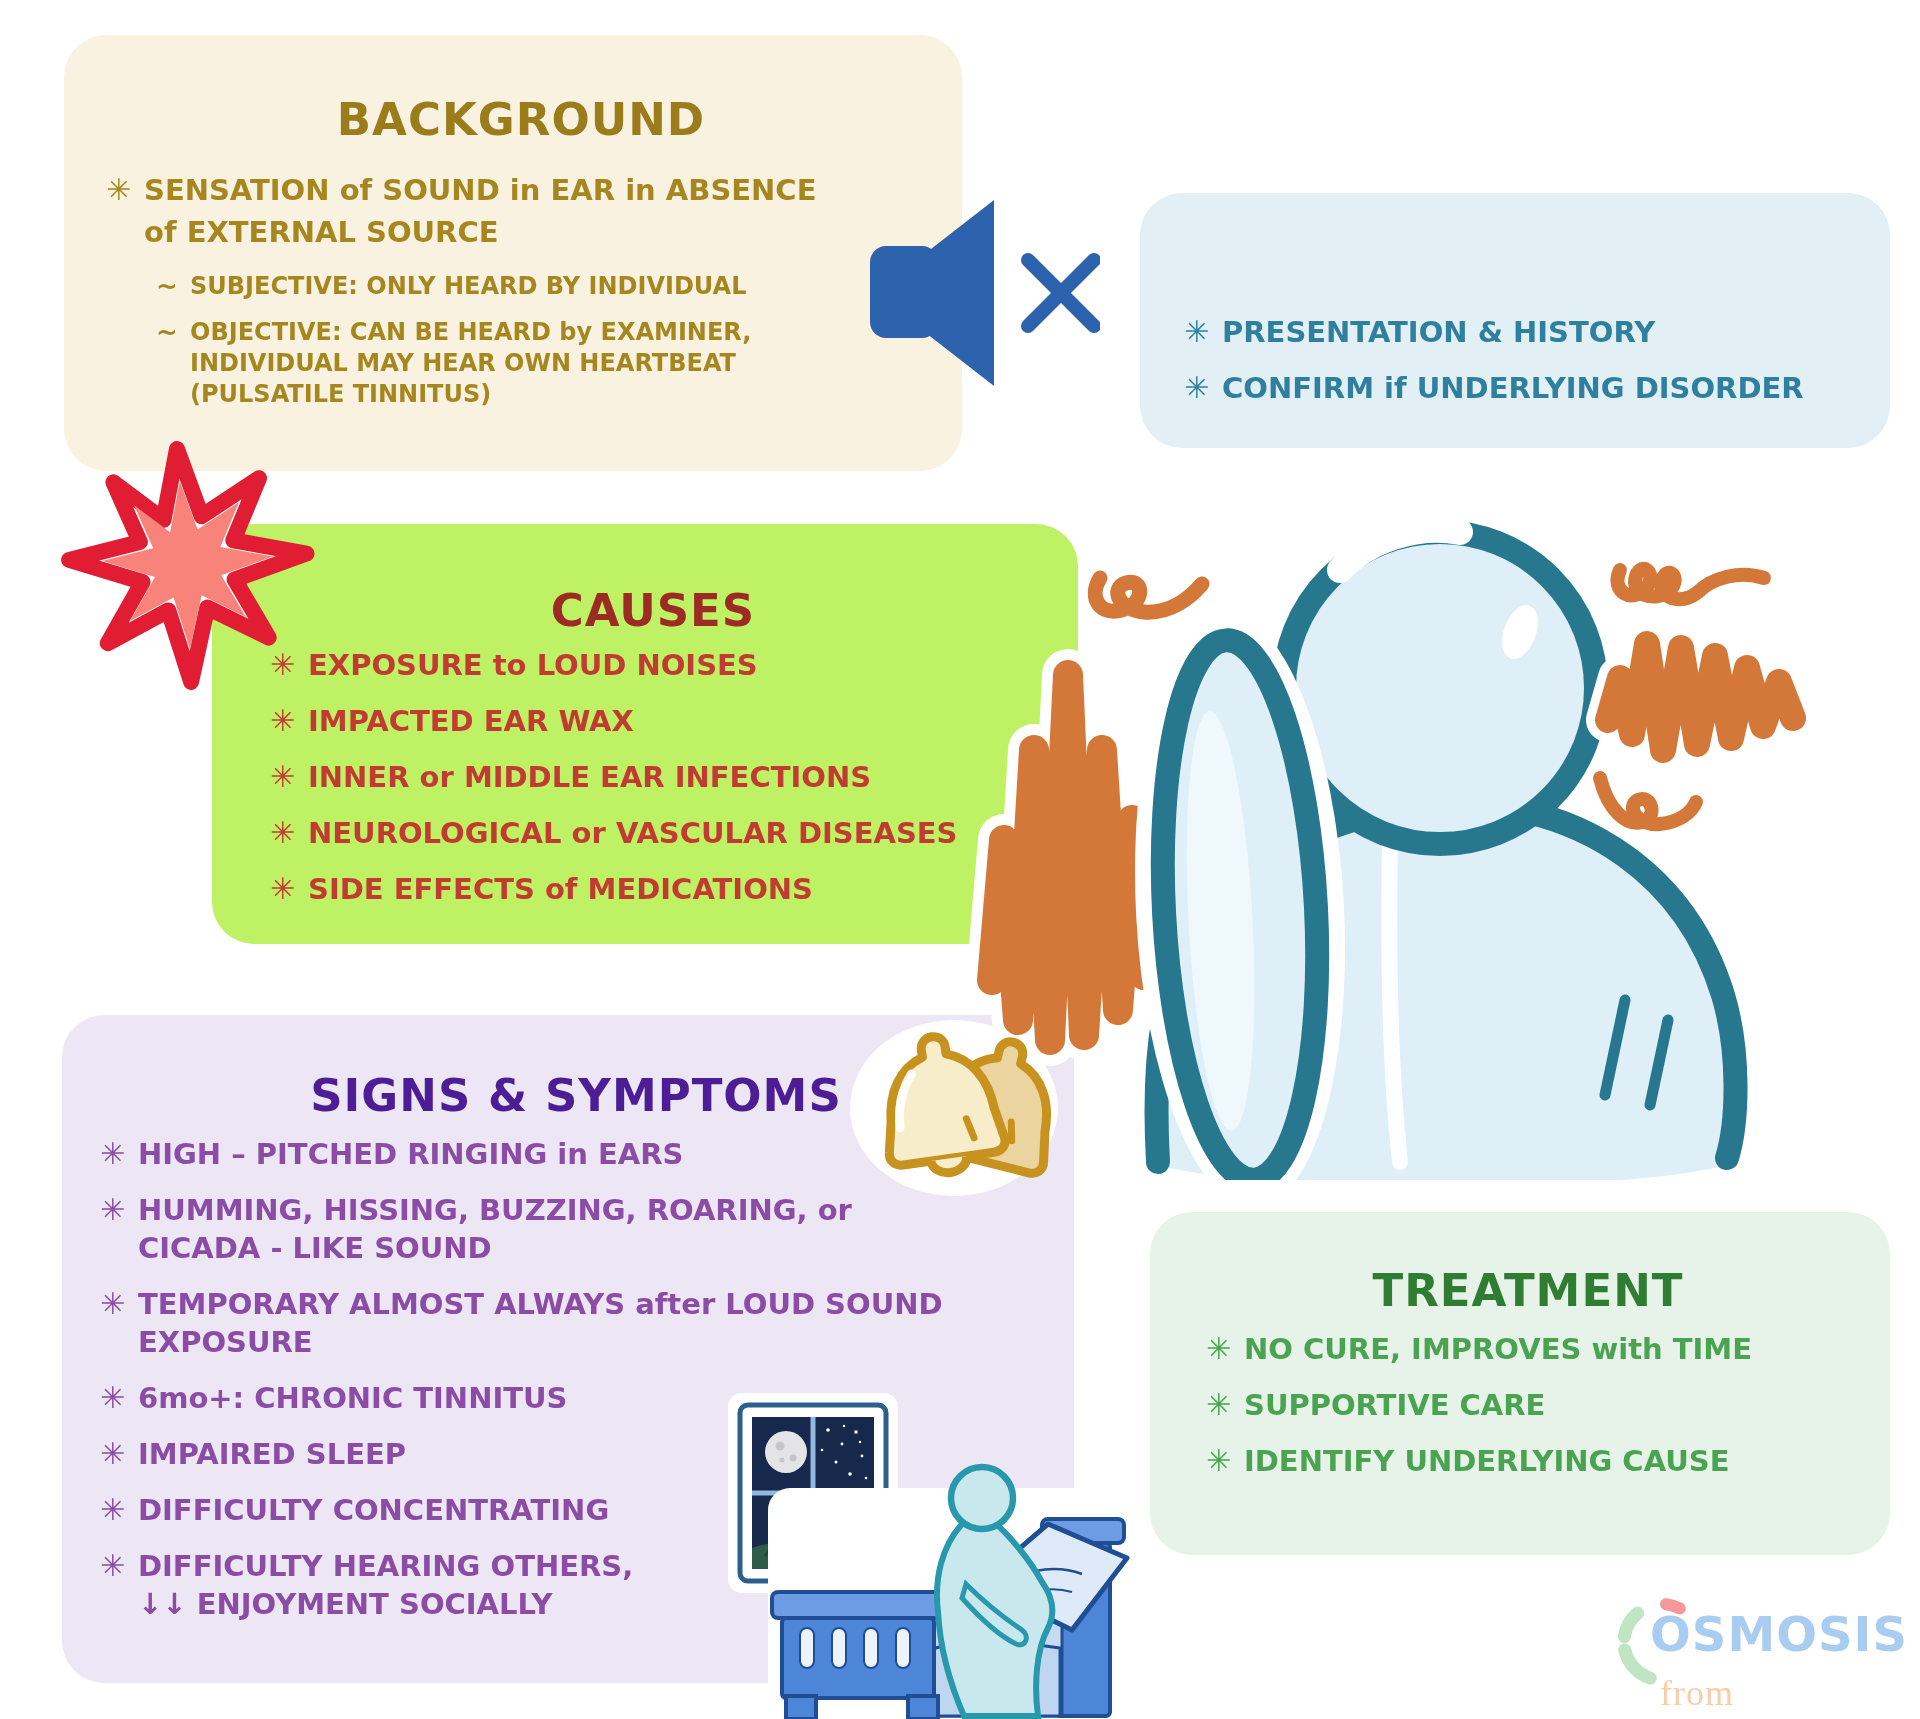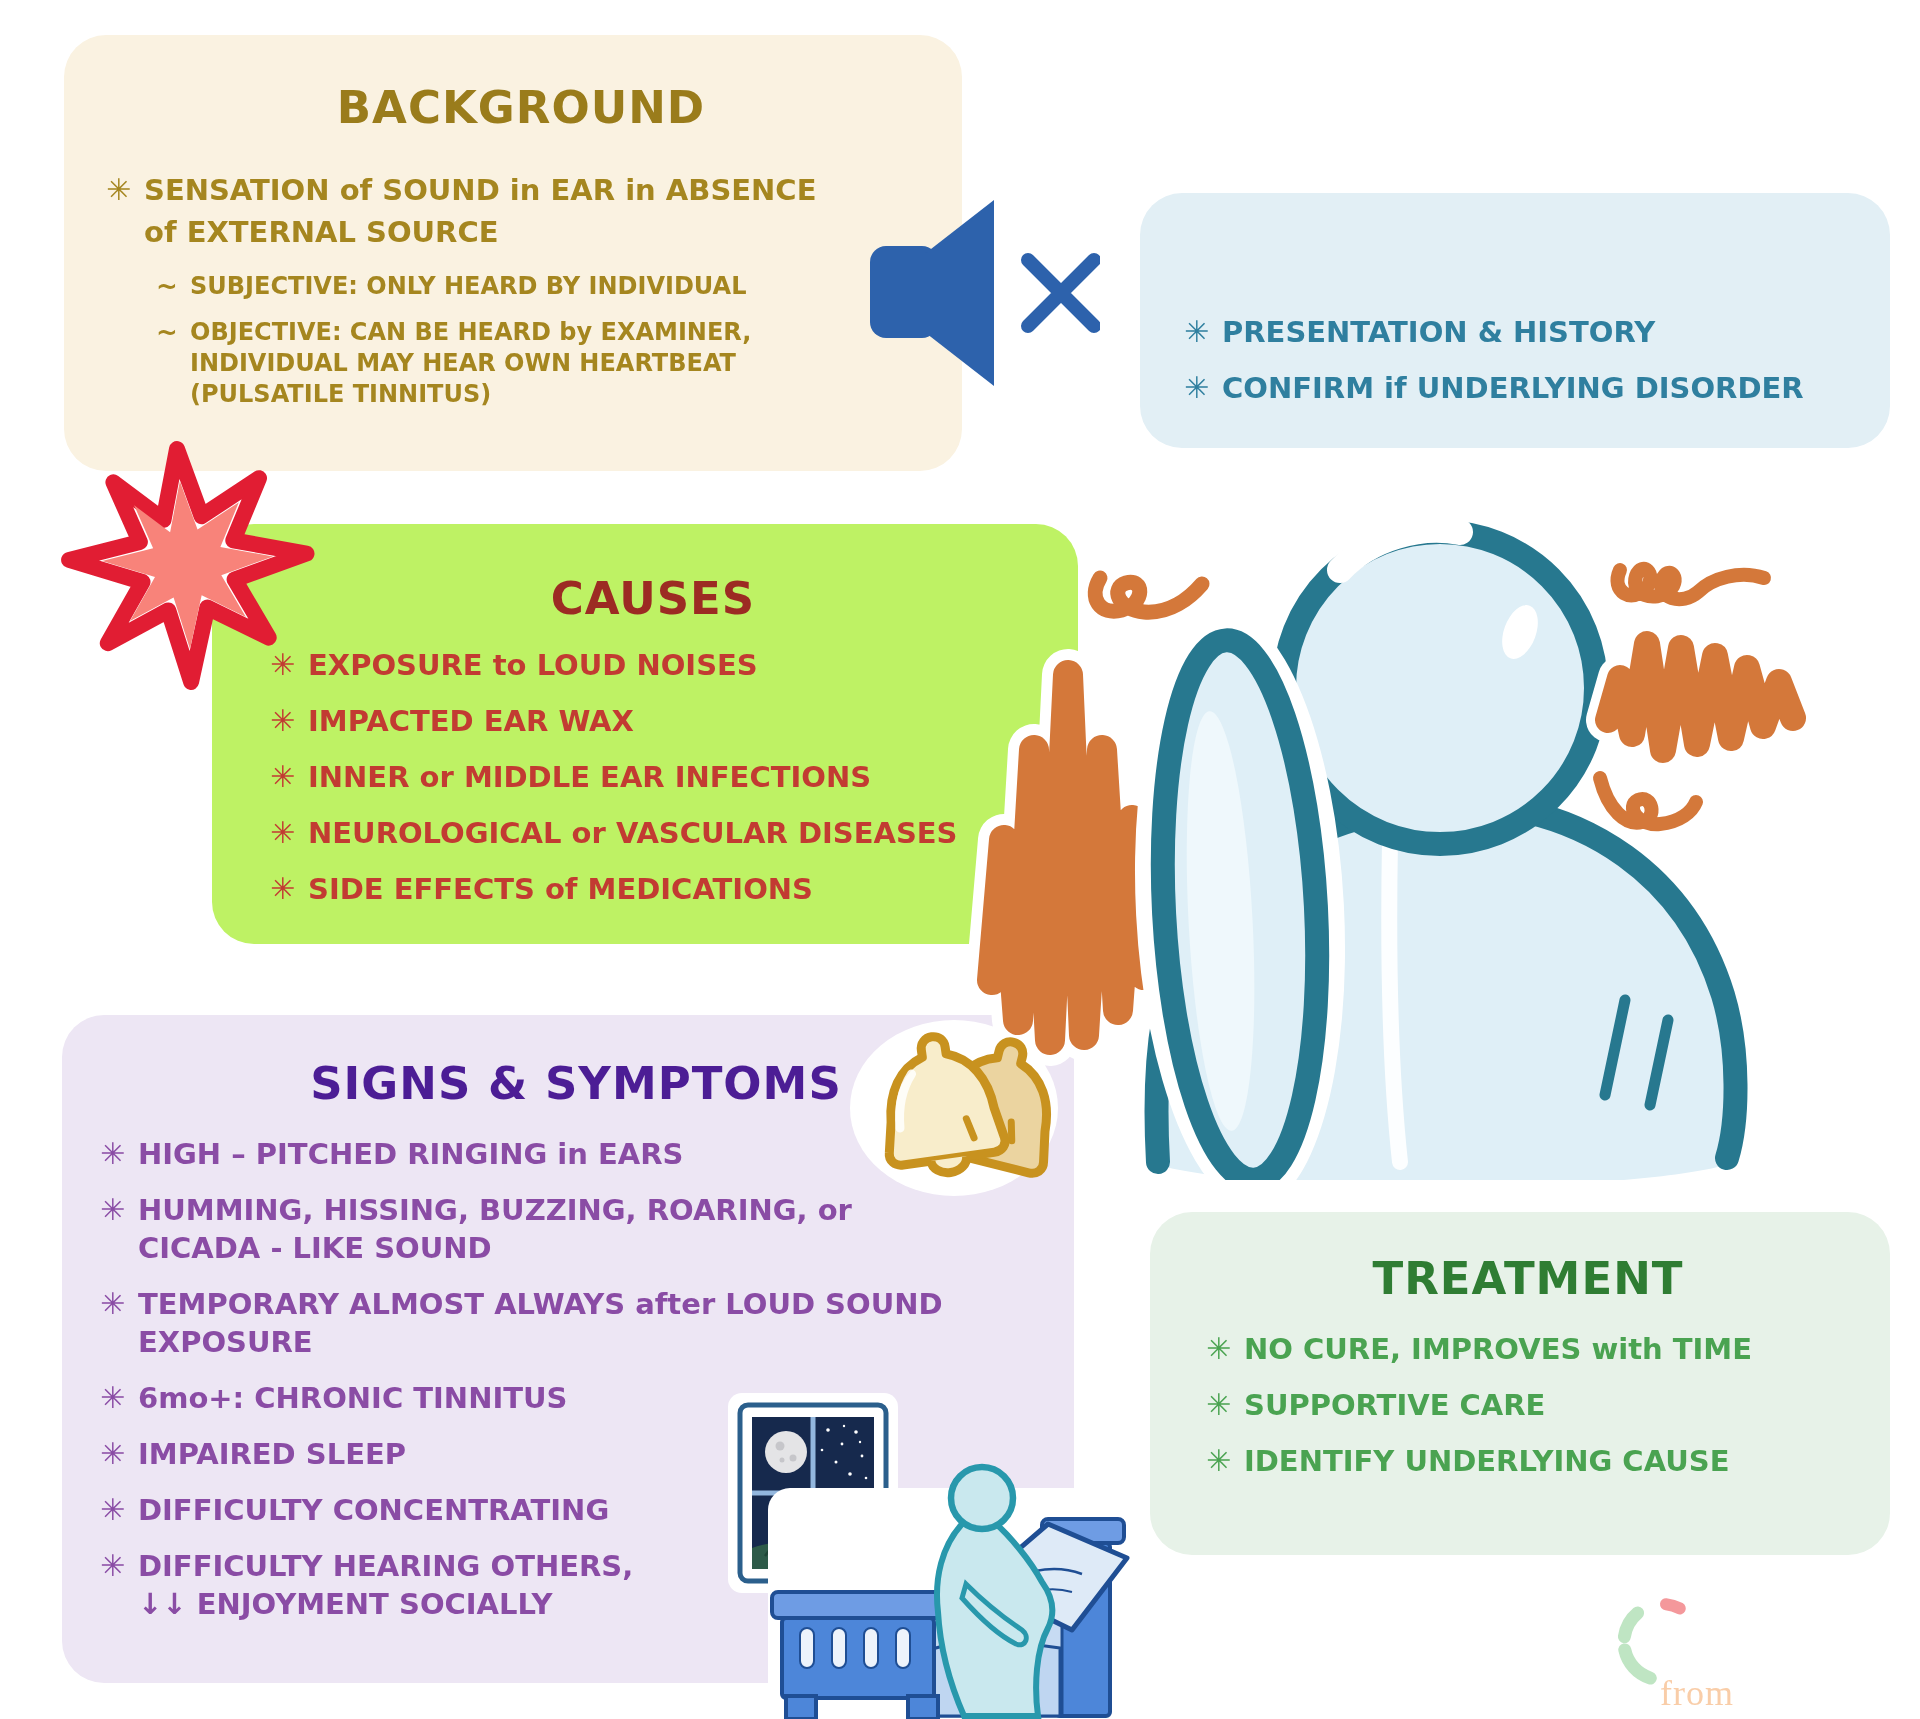--- a/index.html
+++ b/index.html
@@ -3,21 +3,21 @@
 <meta charset="utf-8">
 <style>
   html,body{margin:0;padding:0;}
   body{
     width:1920px;height:1719px;position:relative;background:#ffffff;
     font-family:"DejaVu Sans", sans-serif;overflow:hidden;
   }
   .abs{position:absolute;}
   .panel{position:absolute;border-radius:42px;}
   .ptitle{
-    position:absolute;left:16px;right:0;margin:4px;text-align:center;
+    position:absolute;left:16px;right:0;margin:16px;text-align:center;
     font-size:45px;font-weight:bold;letter-spacing:1px;
   }
   .blist{position:absolute;}
   .brow{
     display:flex;align-items:flex-start;
     font-weight:bold;font-size:29px;line-height:38px;
     margin-bottom:18px;white-space:pre-line;
   }
   .mk{flex:0 0 38px;font-size:30px;}
   .btxt{flex:1;}
@@ -307,14 +307,15 @@
     </g>
   </g>
 </svg>
 
 <div class="logo">
   <svg width="100" height="104" viewBox="0 0 100 104" class="abs" style="left:0;top:8px;">
     <path d="M33.6,22.9 A38,38 0 0 0 20.4,46.7" stroke="#BFE5C3" stroke-width="13" stroke-linecap="round" fill="none"></path>
     <path d="M20.8,59.9 A38,38 0 0 0 46.3,88.1" stroke="#BFE5C3" stroke-width="13" stroke-linecap="round" fill="none"></path>
     <path d="M75.8,18.4 A38,38 0 0 0 62,14.2" stroke="#F4989B" stroke-width="12" stroke-linecap="round" fill="none"></path>
   </svg>
+  <div class="logo-brand">OSMOSIS</div>
   <div class="logo-tag">from ELSEVIER</div>
 </div>
 
 </body></html>

